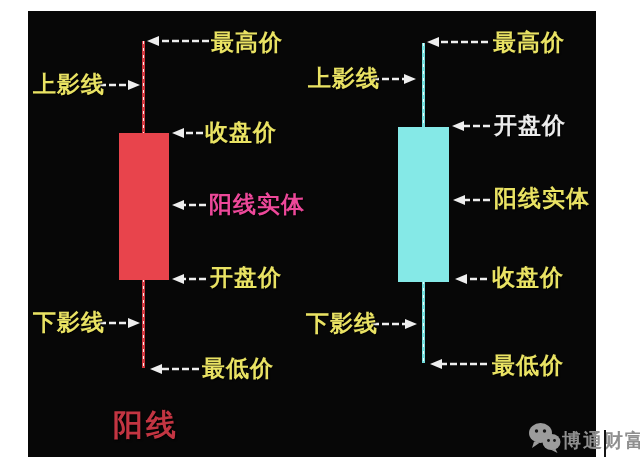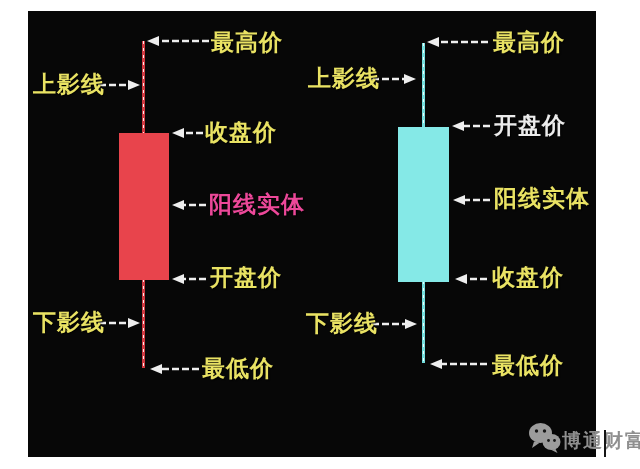--- a/index.html
+++ b/index.html
@@ -74,20 +74,21 @@
       <polygon points="424,364 436,359 436,369" fill="#eeeeee"></polygon>
     </svg>
 
   <div class="lbl" style="left: 205px; top: 30px; color: rgb(233, 226, 99);">最高价</div>
   <div class="lbl" style="left: 27px; top: 72px; color: rgb(233, 226, 99);">上影线</div>
   <div class="lbl" style="left: 199px; top: 120px; color: rgb(233, 226, 99);">收盘价</div>
   <div class="lbl" style="left: 203px; top: 192px; color: #ec4899;">阳线实体</div>
   <div class="lbl" style="left: 204px; top: 265px; color: rgb(233, 226, 99);">开盘价</div>
   <div class="lbl" style="left: 27px; top: 310px; color: rgb(233, 226, 99);">下影线</div>
   <div class="lbl" style="left: 196px; top: 356px; color: rgb(233, 226, 99);">最低价</div>
+  <div class="caption" style="left: 107px; top: 408px; color: rgb(194, 53, 66);">阳线</div>
 
   <div class="lbl" style="left: 487px; top: 30px; color: rgb(233, 226, 99);">最高价</div>
   <div class="lbl" style="left: 302px; top: 66px; color: rgb(233, 226, 99);">上影线</div>
   <div class="lbl" style="left: 488px; top: 113px; color: rgb(235, 235, 235);">开盘价</div>
   <div class="lbl" style="left: 488px; top: 186px; color: rgb(233, 226, 99);">阳线实体</div>
   <div class="lbl" style="left: 486px; top: 265px; color: rgb(233, 226, 99);">收盘价</div>
   <div class="lbl" style="left: 300px; top: 311px; color: rgb(233, 226, 99);">下影线</div>
   <div class="lbl" style="left: 486px; top: 353px; color: rgb(233, 226, 99);">最低价</div>
 
   <div class="watermark">

